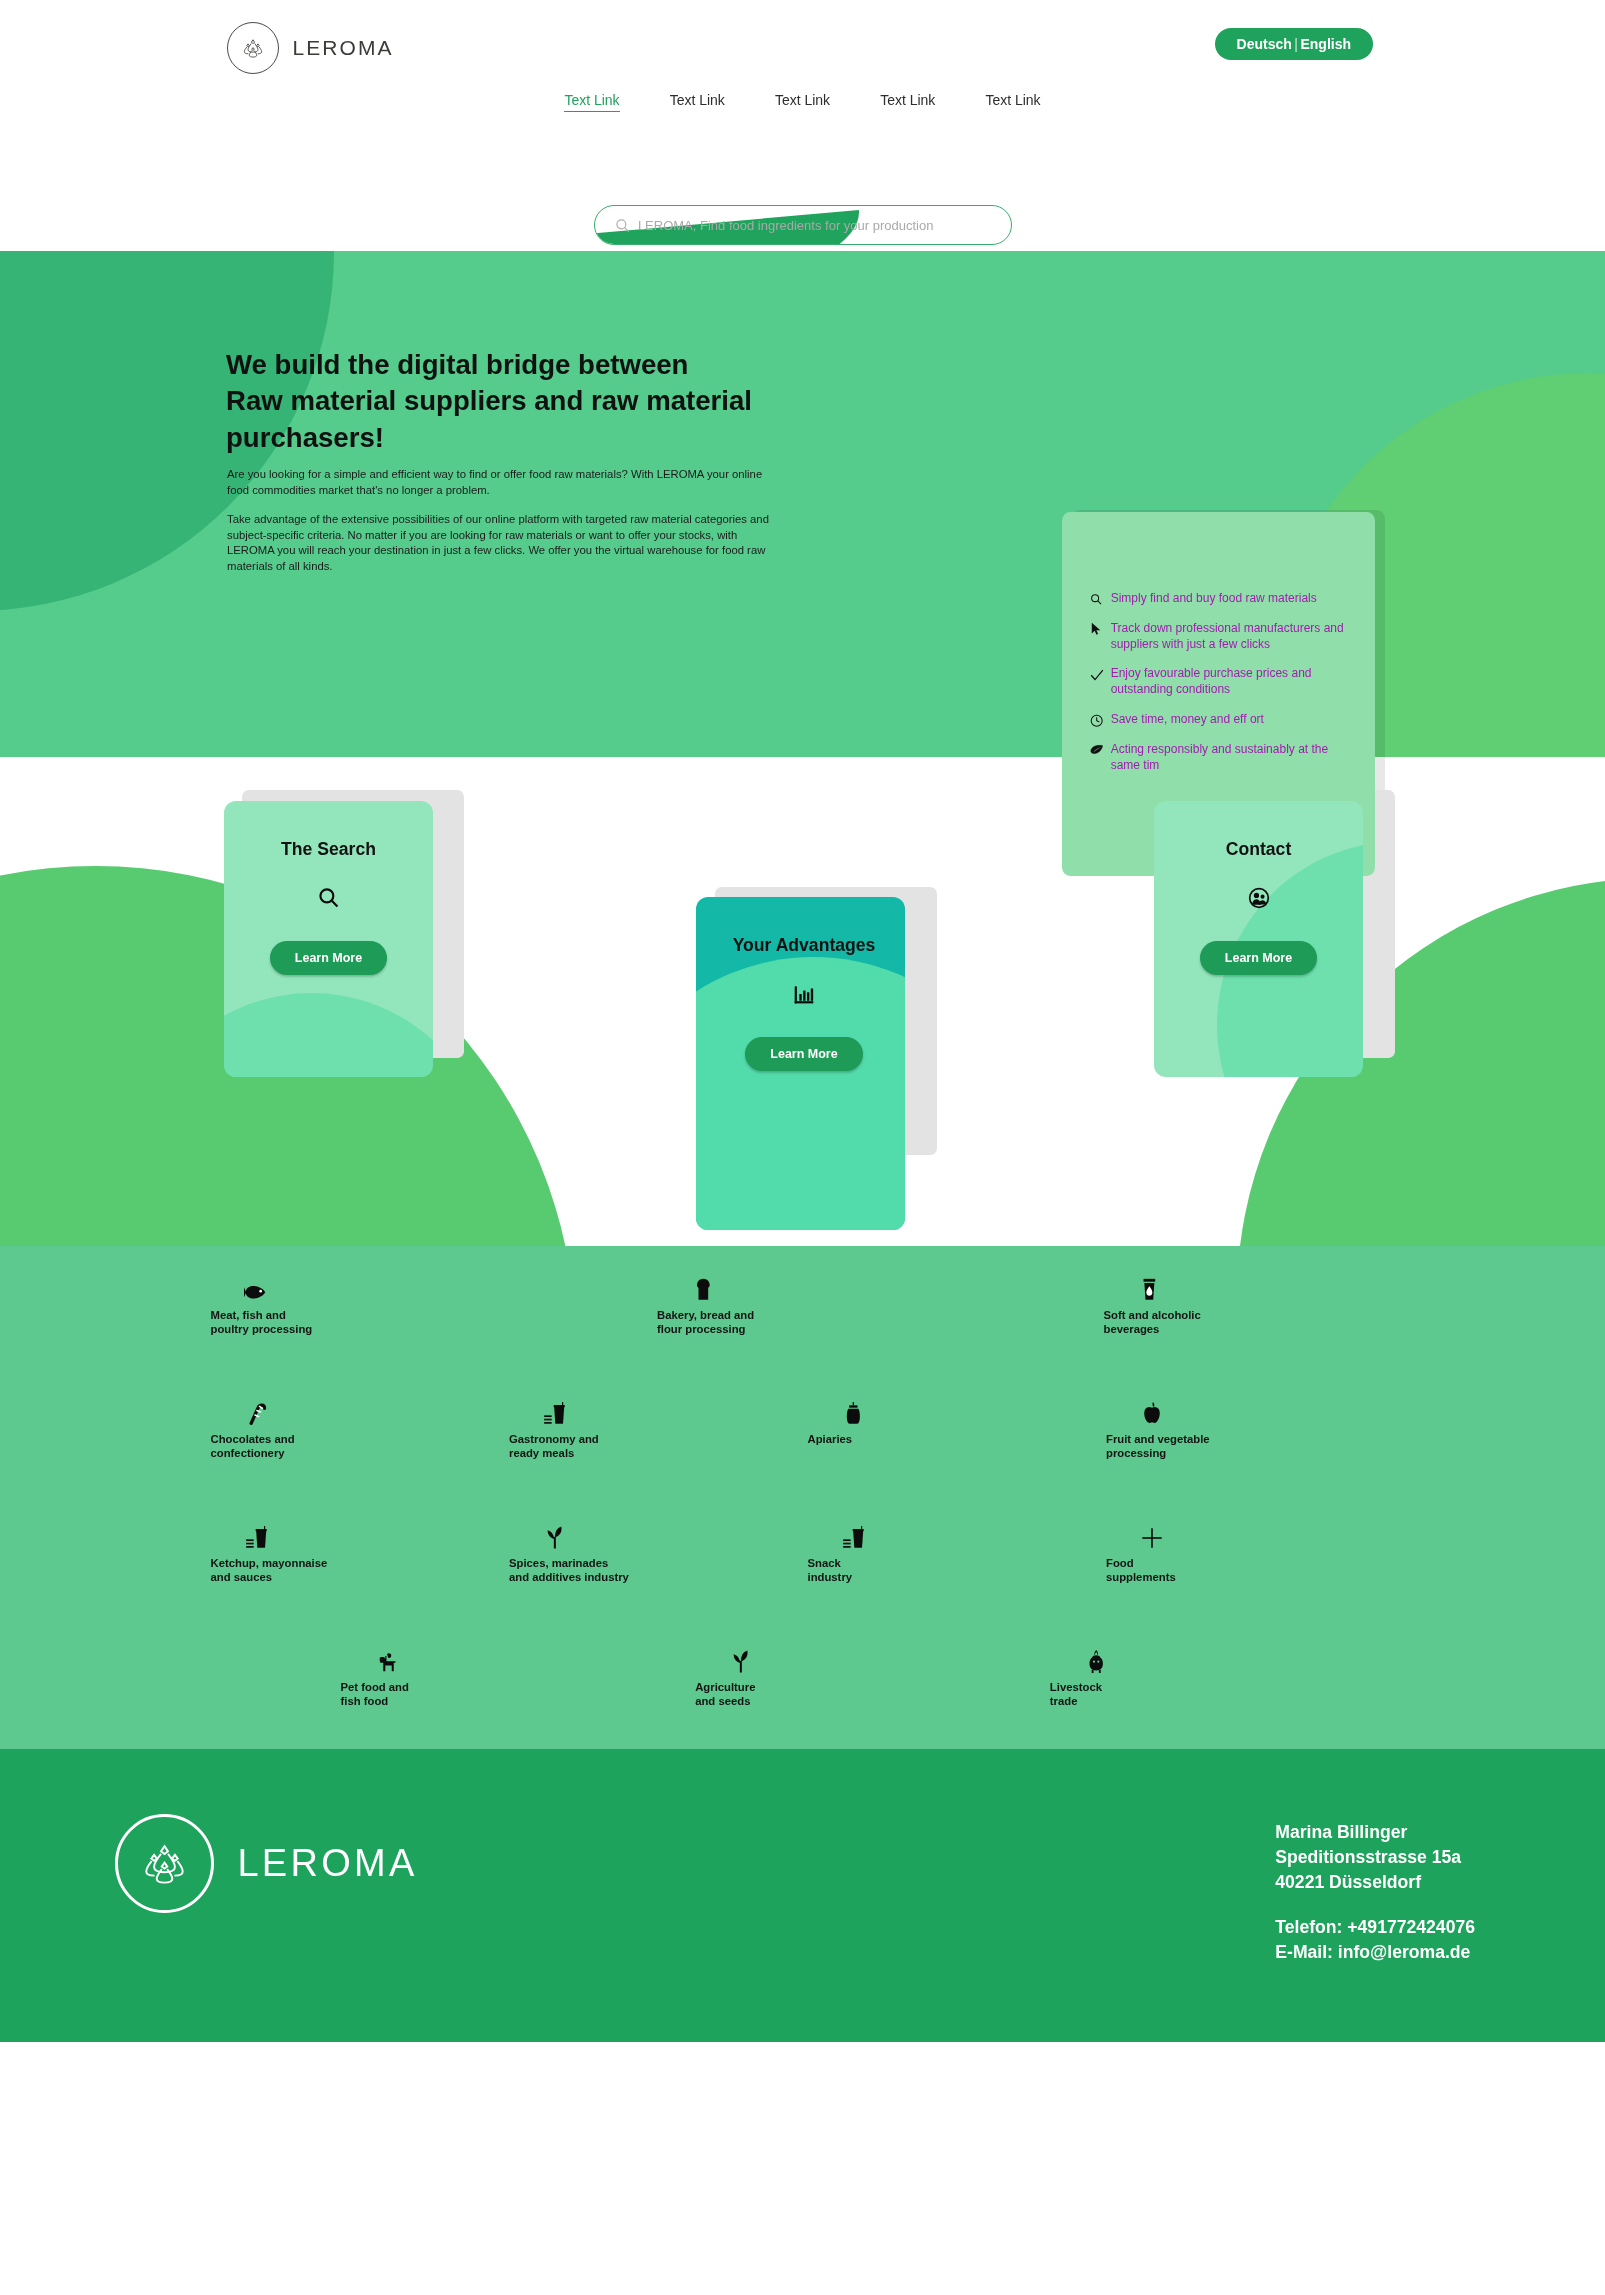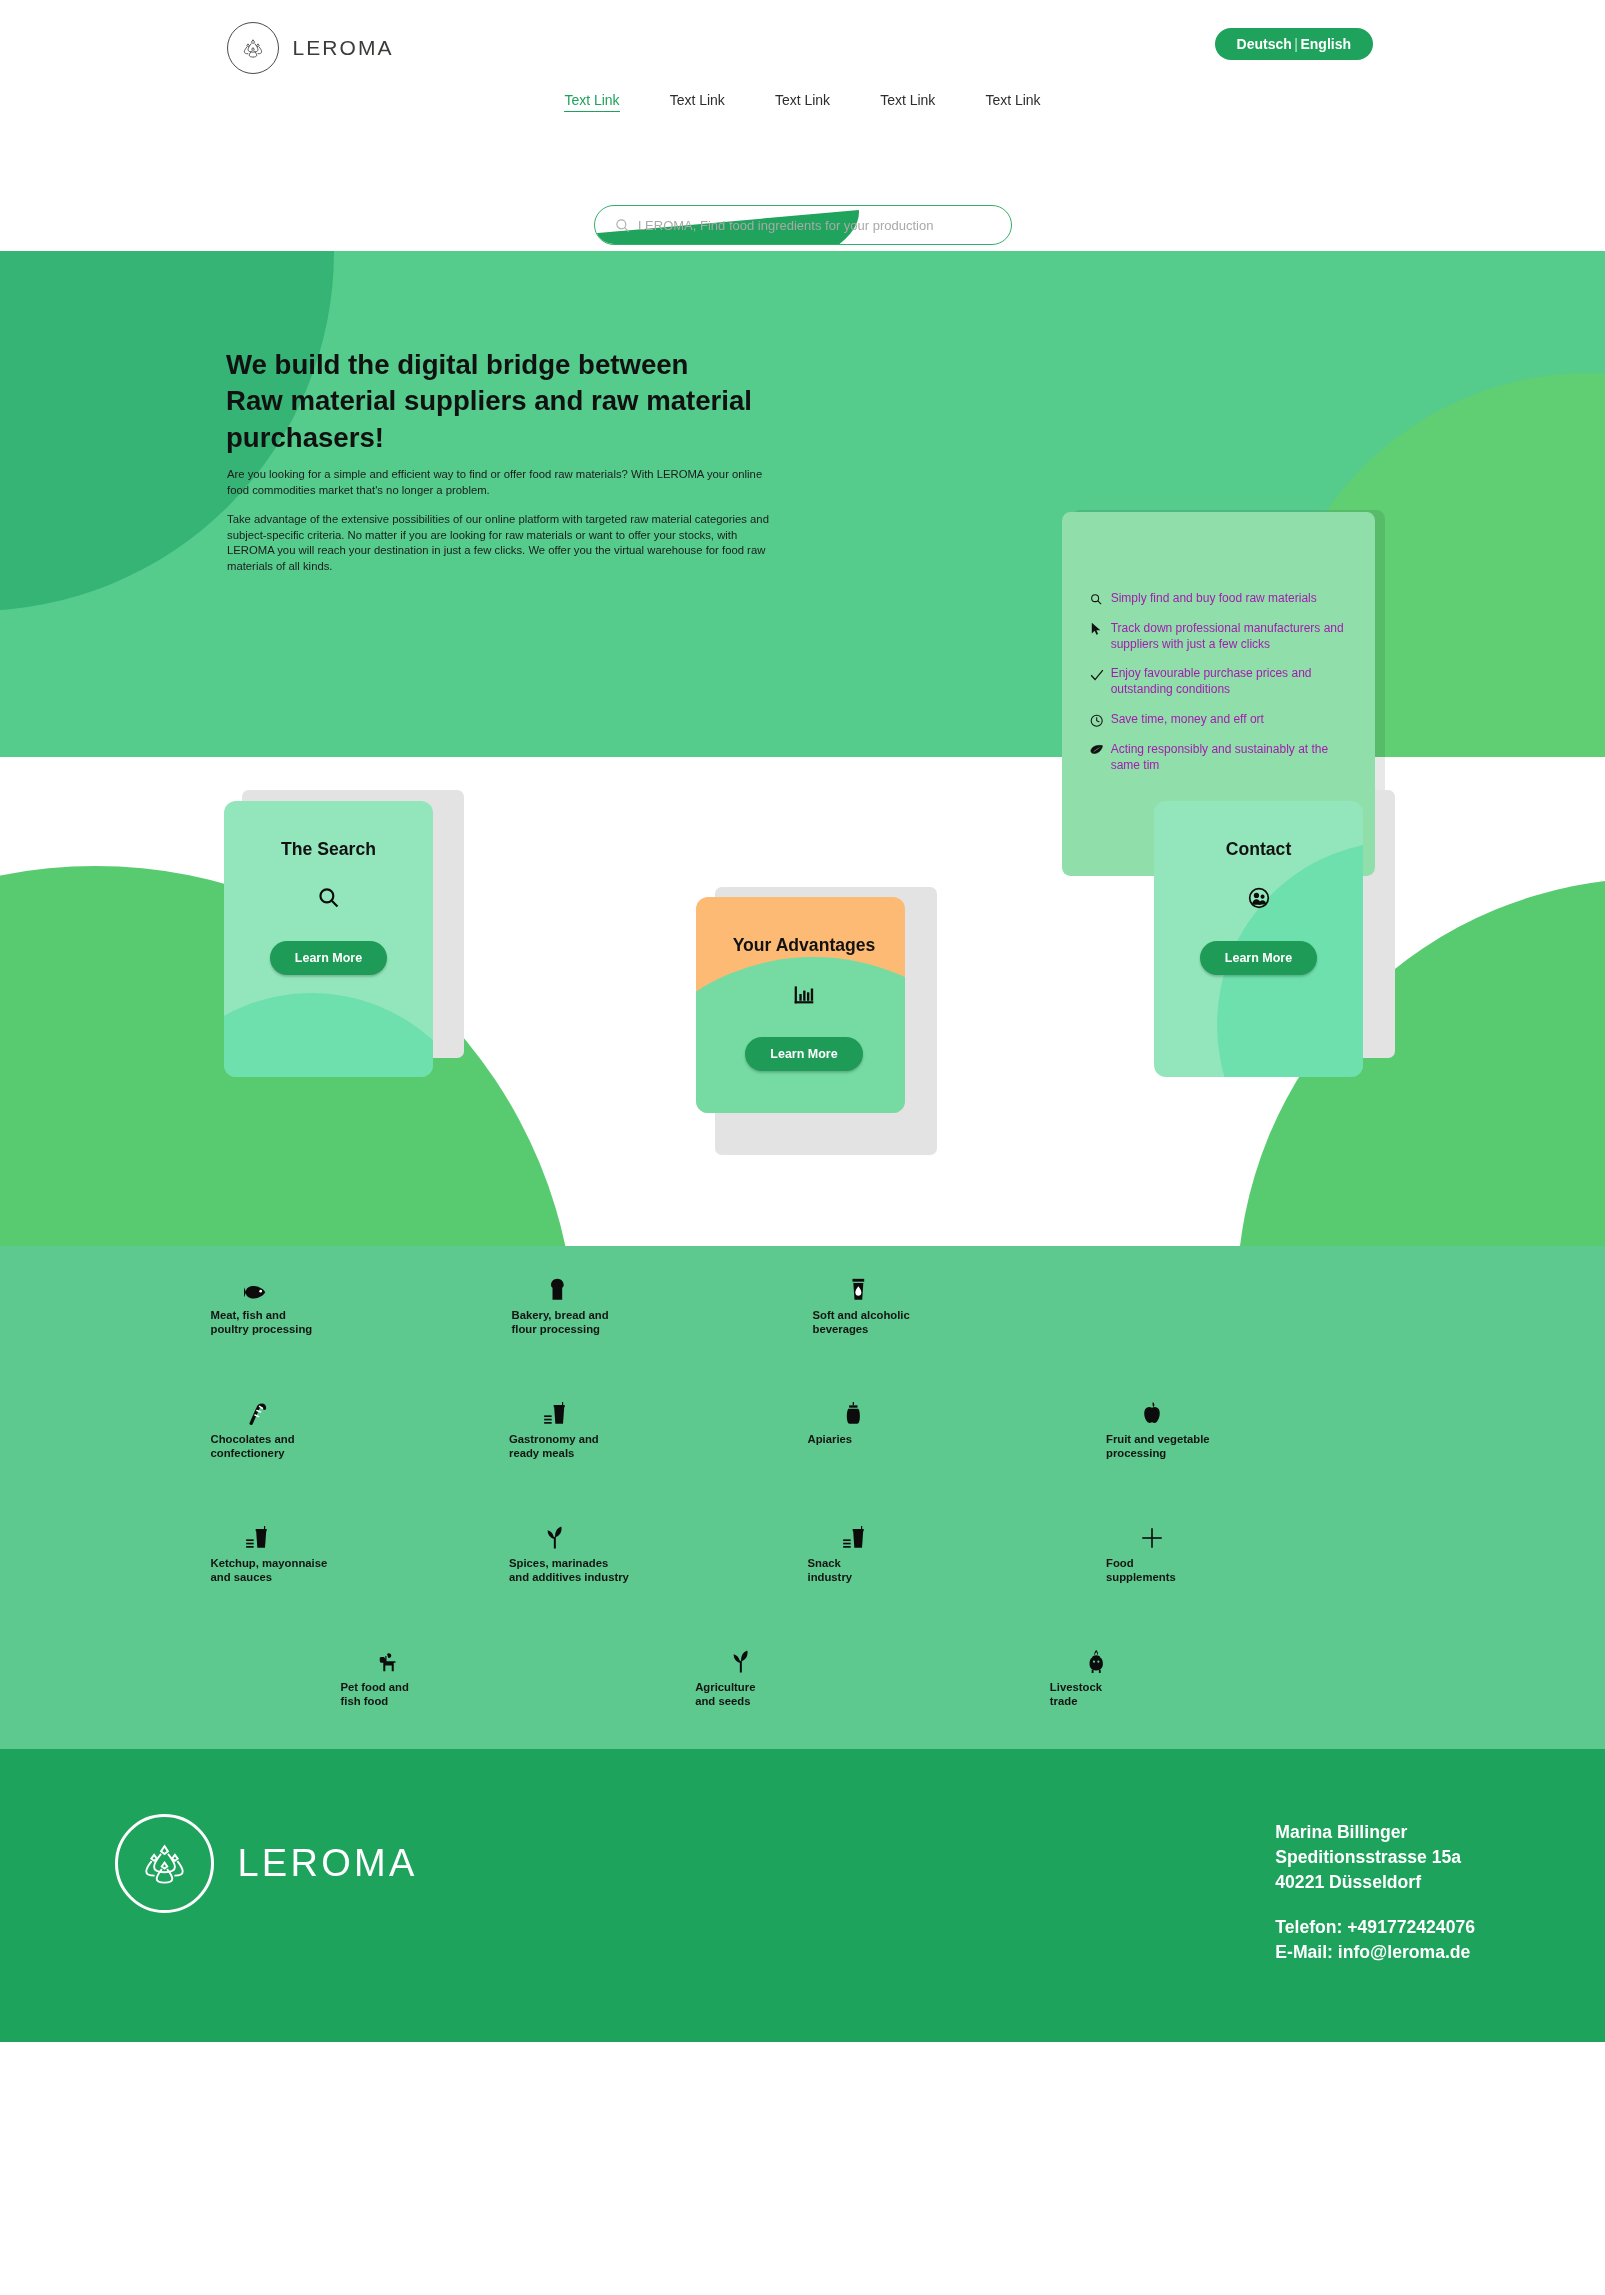--- a/index.html
+++ b/index.html
@@ -233,21 +233,21 @@
     position: relative;
     height: 503px;
     background: #5ec98e;
     padding-top: 25px;
   }
   .cat-grid {
     position: relative;
     width: 1204px; margin: 0 auto;
     padding-left: 10px;
   }
-  .cat-row { display: flex; }
+  .cat-row { display: flex; justify-content: space-between; }
   .cat-row.r4 { padding-left: 130px; }
   .cat-cell {
     width: 301px; height: 124px;
     display: flex; flex-direction: column;
     align-items: flex-start;
   }
   .cat-row.r4 .cat-cell { width: 359px; }
   .cat-ico {
     height: 30px; margin-bottom: 6.7px; margin-left: 32px;
     display: flex; align-items: flex-end; justify-content: center;
@@ -421,21 +421,21 @@
     <div class="fcard-ico" style="margin-top:27px;">
       <svg width="22" height="22" viewBox="0 0 26 26" fill="none" stroke="#0c0c0c" stroke-width="2.6">
         <circle cx="10.5" cy="10.5" r="7.6"></circle>
           <line x1="16.3" y1="16.3" x2="23" y2="23"></line>
       </svg>
     </div>
     <button class="learn-btn" style="margin-top:32px;">Learn More</button>
   </div>
 
   <div class="fcard-shadow" style="left:715px; top:130px; width:222px; height:268px;"></div>
-  <div class="fcard" style="left:696px; top:140px; width:209px; height:216px; padding-top:38px; background:#fdba74;padding-left:7px;">
+  <div class="fcard" style="left:696px; top:140px; width:209px; height:333px; padding-top:38px; background:#14b8a6;padding-left:7px;">
     <span class="fc-swoosh" style="left:-100px; top:60px; width:435px; height:435px; background:rgba(93,224,171,.85);"></span>
     <div class="fcard-title">Your Advantages</div>
     <div class="fcard-ico" style="margin-top:27px;">
       <svg width="22" height="22" viewBox="0 0 26 26" fill="#0c0c0c">
         <rect x="2" y="4" width="2.6" height="20"></rect>
           <rect x="2" y="21.5" width="22" height="2.6"></rect>
         <rect x="7.5" y="13" width="2.8" height="8"></rect>
         <rect x="12" y="9" width="2.8" height="12"></rect>
         <rect x="16.5" y="11" width="2.8" height="10"></rect>
         <rect x="21" y="6.5" width="2.8" height="14.5"></rect>

